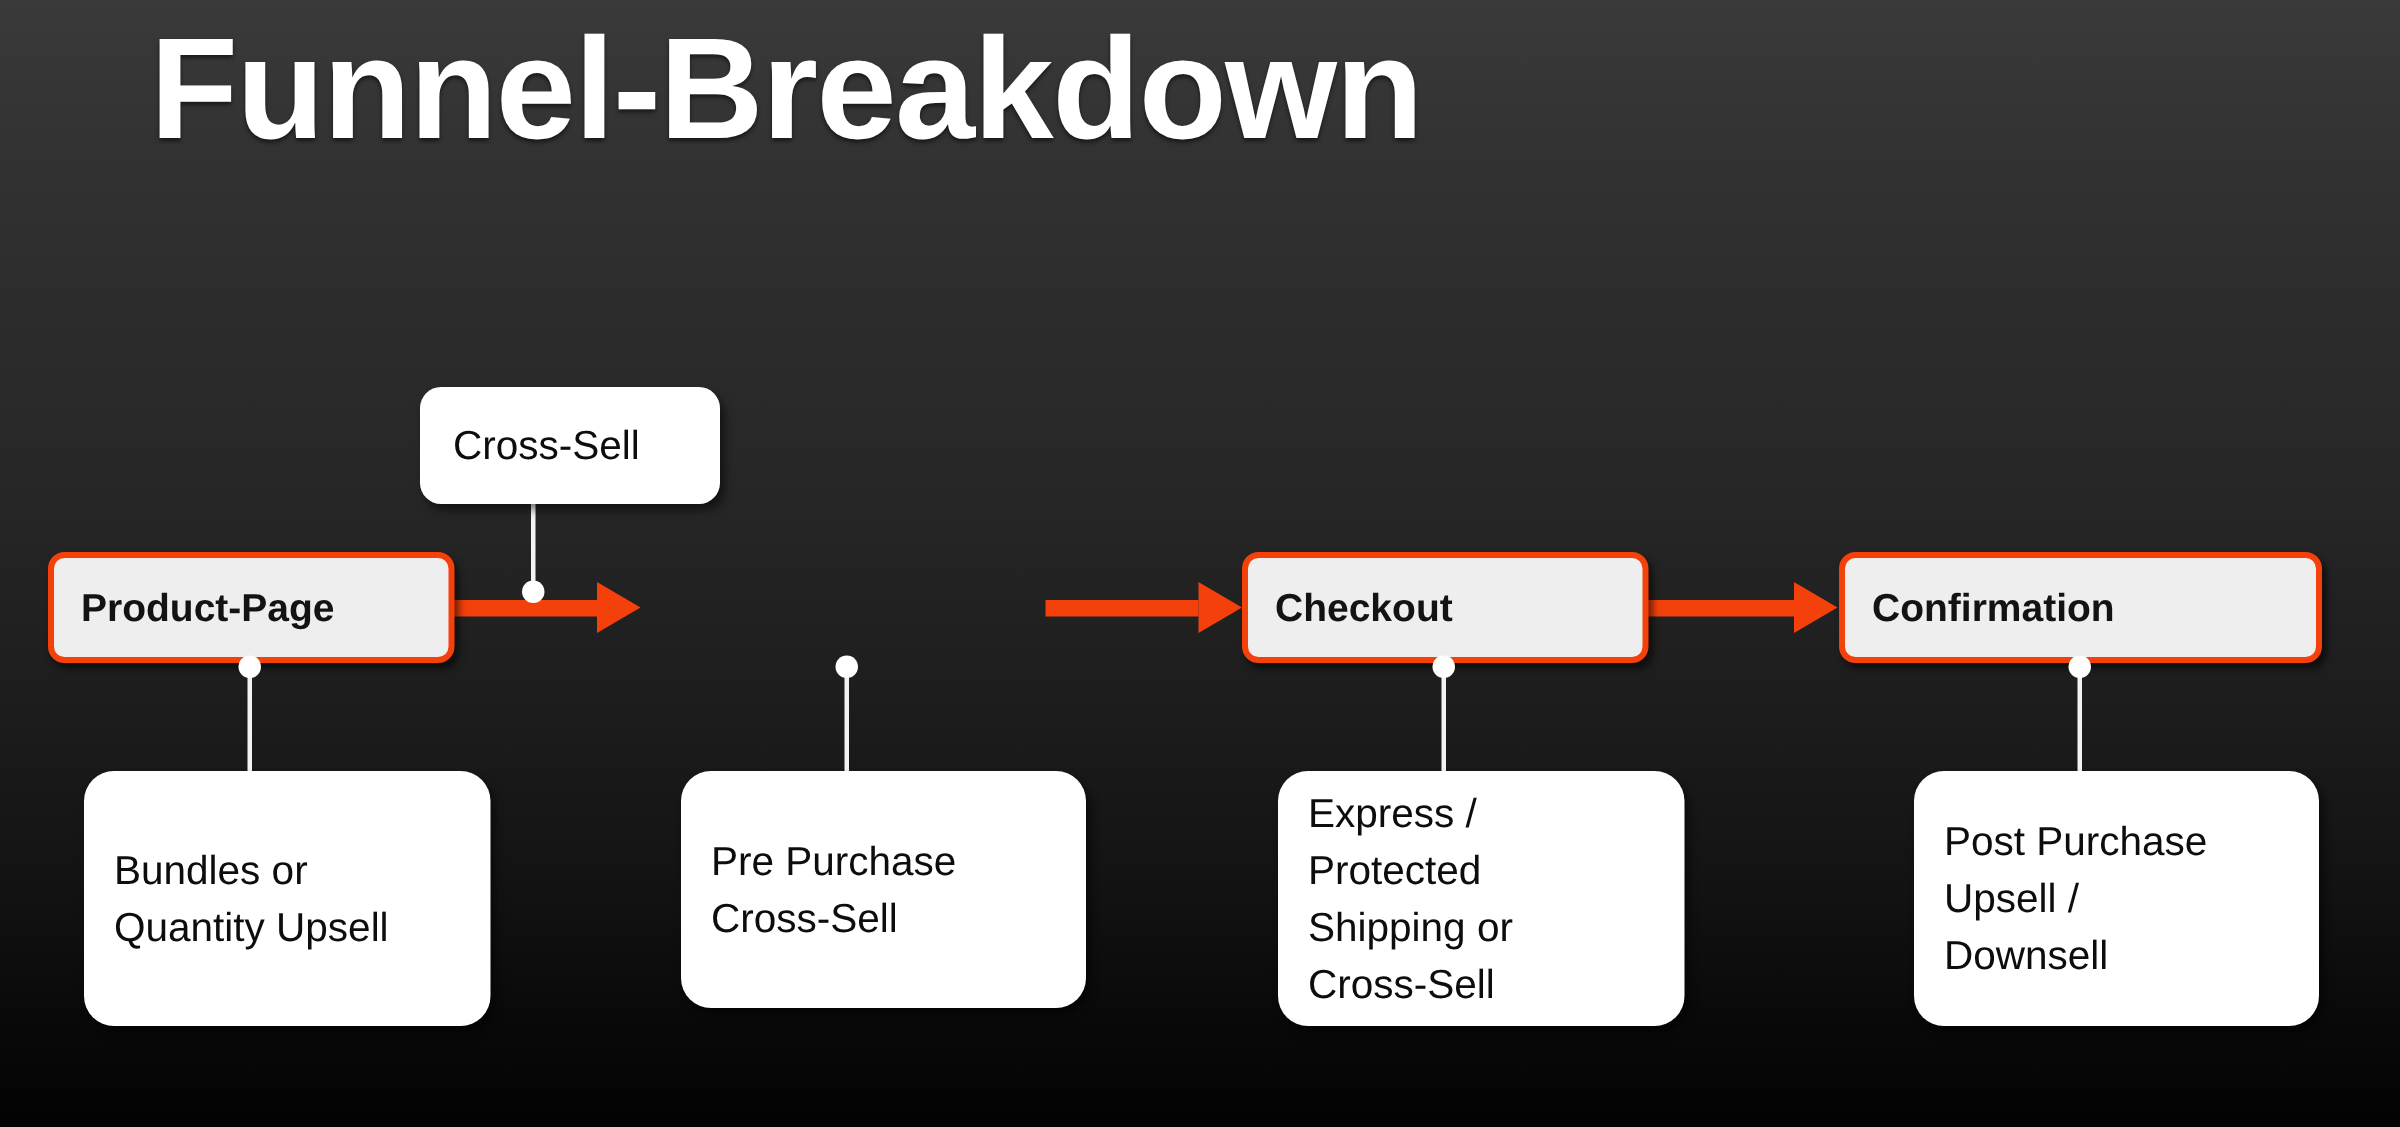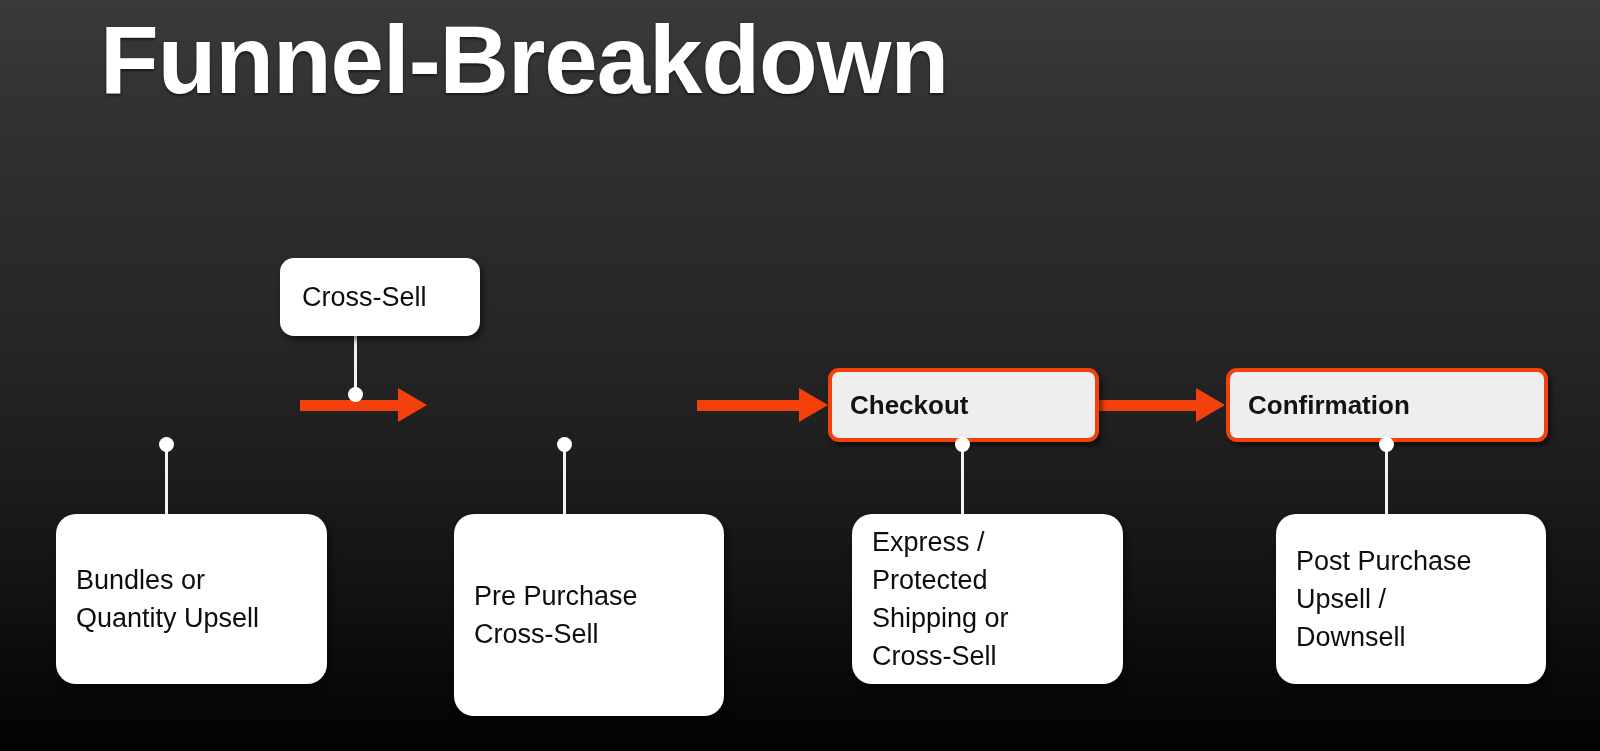--- a/index.html
+++ b/index.html
@@ -152,20 +152,23 @@
   <div class="arrow" style="left:697px; top:388px; width:131px;">
     <div class="shaft" style="width:102px;"></div>
     <div class="head" style="left:102px;"></div>
   </div>
 
   <div class="arrow" style="left:1095px; top:388px; width:130px;">
     <div class="shaft" style="width:101px;"></div>
     <div class="head" style="left:101px;"></div>
   </div>
 
+  <div class="stage" style="left:32px; top:368px; width:271px;">
+    <span class="stage-label">Product-Page</span>
+  </div>
 
 
   <div class="stage" style="left:828px; top:368px; width:271px;">
     <span class="stage-label">Checkout</span>
   </div>
 
   <div class="stage" style="left:1226px; top:368px; width:322px;">
     <span class="stage-label">Confirmation</span>
   </div>
 
@@ -179,21 +182,21 @@
   <div class="connector-dot" style="left:955px; top:437px;"></div>
 
   <div class="connector-line" style="left:1385px; top:444px; height:76px;"></div>
   <div class="connector-dot" style="left:1379px; top:437px;"></div>
 
   <div class="callout" style="left:32px; top:514px; width:271px; height:170px;">
     <span class="callout-text">Bundles or
 Quantity Upsell</span>
   </div>
 
-  <div class="callout" style="left:430px; top:514px; width:270px; height:202px;">
+  <div class="callout" style="left:430px; top:514px; width:270px; height:158px;">
     <span class="callout-text">Pre Purchase
 Cross-Sell</span>
   </div>
 
   <div class="callout" style="left:828px; top:514px; width:271px; height:170px;">
     <span class="callout-text">Express /
 Protected
 Shipping or
 Cross-Sell</span>
   </div>

